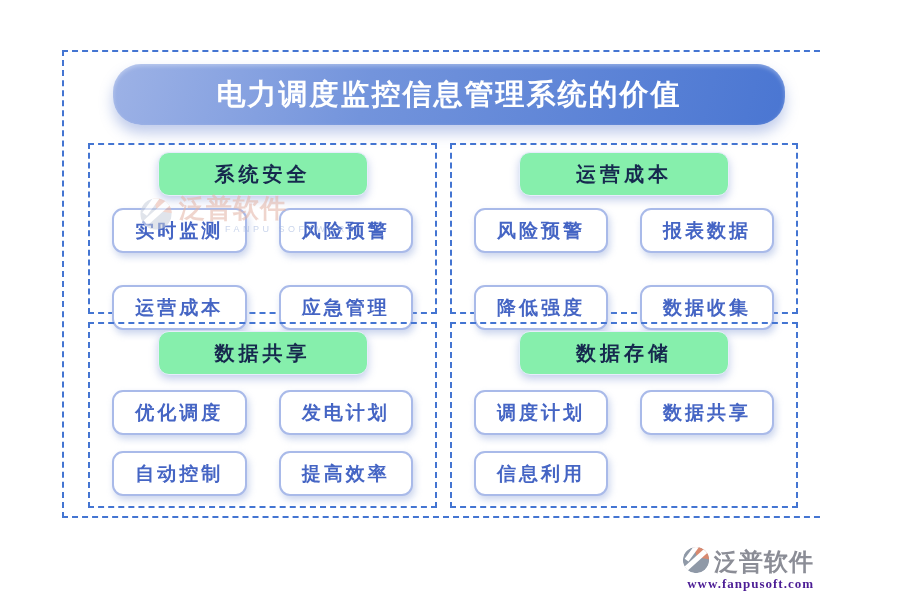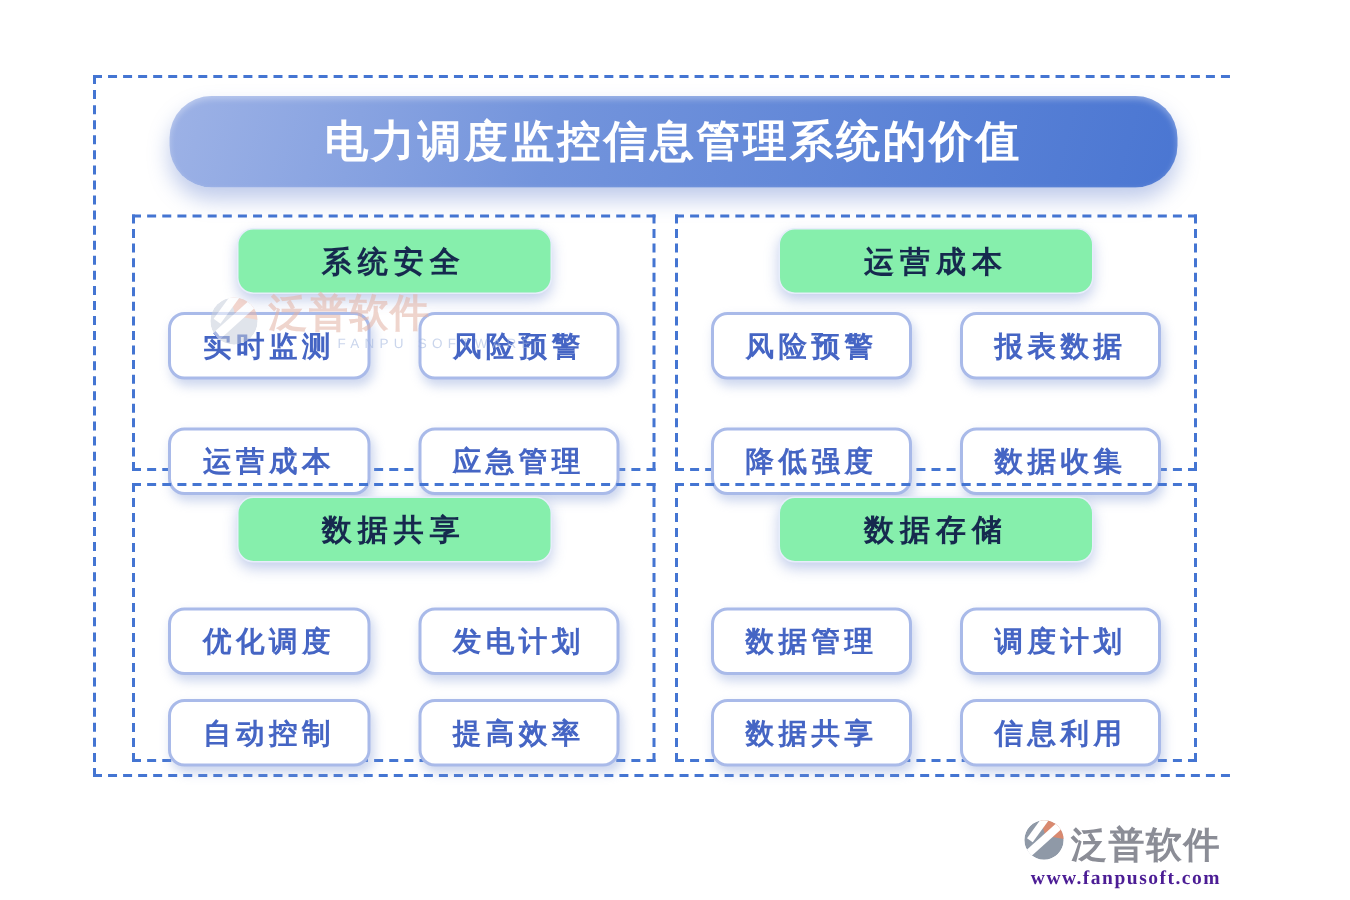--- a/index.html
+++ b/index.html
@@ -67,21 +67,21 @@
   }
   .quad-grid {
     position: absolute;
     left: 22px; right: 22px; top: 63px;
     display: grid;
     grid-template-columns: 1fr 1fr;
     column-gap: 18px;
     row-gap: 14px;
     gap: 32px;
   }
-  .q3 .quad-grid, .q4 .quad-grid { top: 81px; row-gap: 16px; }
+  .q3 .quad-grid, .q4 .quad-grid { top: 66px; row-gap: 16px; }
   .item {
     height: 45px;
     background: #ffffff;
     border: 2px solid #a9bae9;
     border-radius: 11px;
     box-shadow: 2px 4px 7px rgba(142, 163, 218, 0.45);
     display: flex; align-items: center; justify-content: center;
     font-size: 19px;
     font-weight: bold;
     color: #4565c4;
@@ -167,21 +167,20 @@
       <div class="item">自动控制</div>
       <div class="item">提高效率</div>
     </div>
   </div>
 
   <div class="quad q4">
     <div class="quad-header">
       <span>数据存储</span>
     </div>
     <div class="quad-grid">
-      <div class="item">数据管理</div>
       <div class="item">调度计划</div>
       <div class="item">数据共享</div>
       <div class="item">信息利用</div>
     </div>
   </div>
 
   <div class="watermark">
     <span>
       <svg width="36" height="36" viewBox="0 0 32 32">
         <clipPath id="wmclip">

